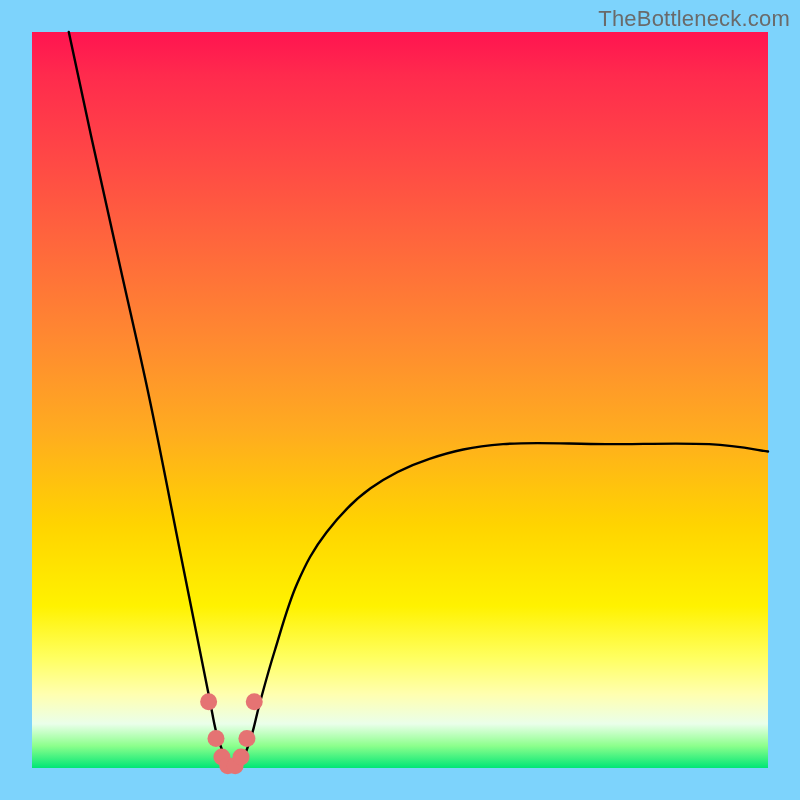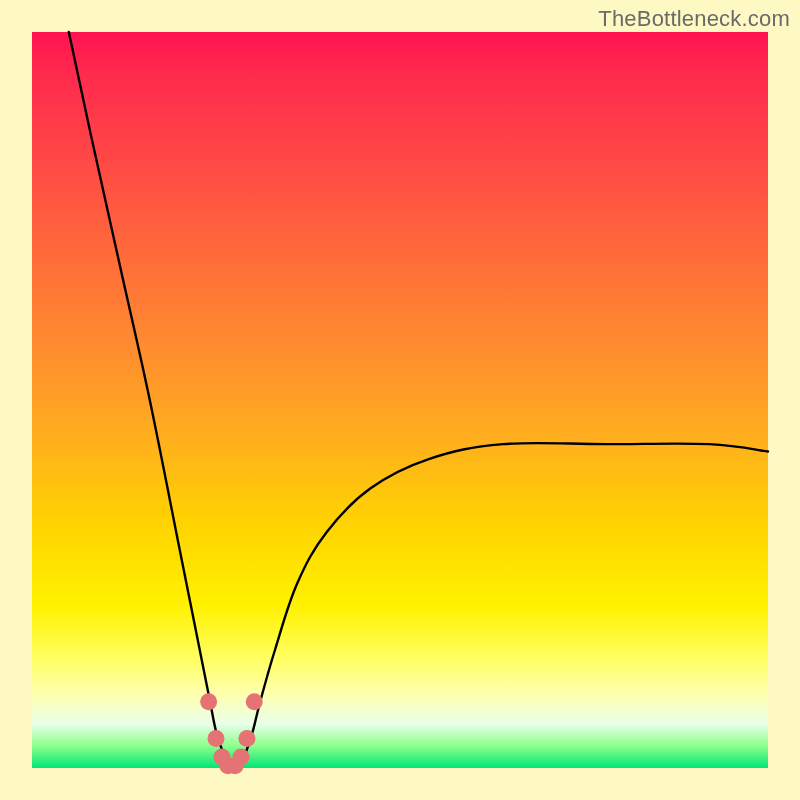--- a/index.html
+++ b/index.html
@@ -10,21 +10,21 @@
     background: #000;
     overflow: hidden;
     font-family: Arial, Helvetica, sans-serif;
   }
   .frame {
     position: absolute;
     left: 0;
     top: 0;
     width: 800px;
     height: 800px;
-    background: #fef9c3;
+    background: #7dd3fc;
   }
   .plot {
     position: absolute;
     left: 32px;
     top: 32px;
     width: 736px;
     height: 736px;
     
     background: linear-gradient(
       to bottom,

